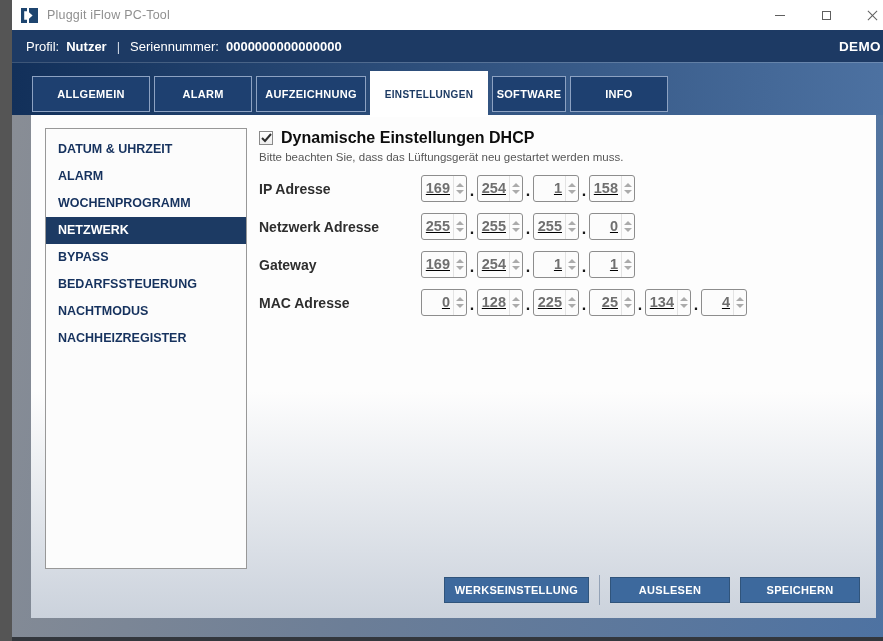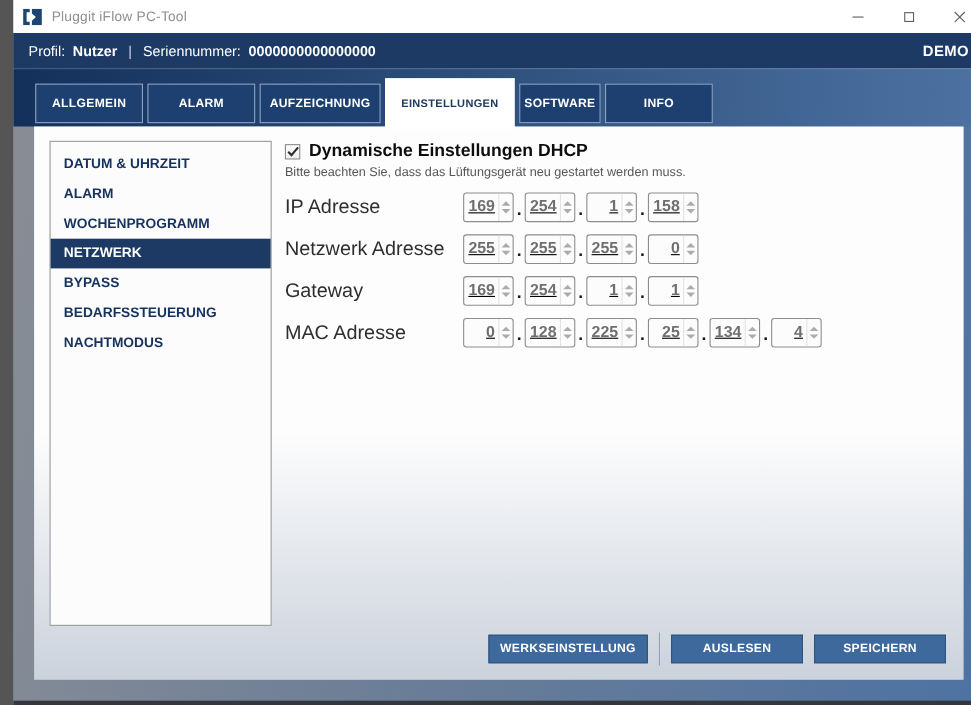--- a/index.html
+++ b/index.html
@@ -40,21 +40,21 @@
   .side-item{height:27px;line-height:27px;padding-left:12px;font-size:12.5px;font-weight:700;color:#16325e;cursor:pointer;white-space:nowrap;}
   .side-item.selected{background:#1c3a63;color:#ffffff;}
   .main{position:absolute;left:228px;top:14px;right:16px;}
   .dhcp-head{display:flex;align-items:center;gap:8px;}
   .checkbox{width:14px;height:14px;border:1px solid #8a8a8a;background:linear-gradient(#ffffff,#eeeeee);
     display:flex;align-items:center;justify-content:center;cursor:pointer;}
   .dhcp-label{font-size:16px;font-weight:700;color:#0d0d0d;}
   .note{font-size:11.5px;color:#565656;margin-top:4px;}
   .fields{margin-top:12px;display:flex;flex-direction:column;gap:11px;}
   .frow{display:flex;align-items:center;height:27px;}
-  .flabel{width:162px;font-size:18px;font-weight:400;color:#2e2e2e;}
+  .flabel{width:162px;font-size:14px;font-weight:700;color:#2e2e2e;}
   .boxes{display:flex;align-items:center;}
   .spin{width:46px;height:27px;border:1px solid #8d8d8d;border-radius:3px;background:#fcfcfc;display:flex;overflow:hidden;text-decoration:underline;}
   .spin .val{flex:1;text-align:right;line-height:25px;font-size:14.5px;font-weight:700;color:#6f6f6f;padding-right:3px;}
   .spin .arr{width:13px;display:flex;flex-direction:column;align-items:center;justify-content:center;gap:3px;border-left:1px solid #e3e3e3;}
   .tri-up{width:0;height:0;border-left:4px solid transparent;border-right:4px solid transparent;border-bottom:4px solid #ababab;}
   .tri-down{width:0;height:0;border-left:4px solid transparent;border-right:4px solid transparent;border-top:4px solid #ababab;}
   .dotsep{width:10px;text-align:center;font-weight:900;font-size:16px;color:#1a1a1a;align-self:flex-end;line-height:22px;}
   
   .footer{position:absolute;right:16px;bottom:13px;display:flex;align-items:center;}
   .btn{height:26px;background:#3d699d;border:1px solid #30547b;color:#ffffff;font-size:11px;font-weight:700;
@@ -95,39 +95,40 @@
     <span>Profil:</span>
     <span class="bold hgap">Nutzer</span>
     <span class="hsep">|</span>
     <span>Seriennummer:</span>
     <span class="bold hgap">0000000000000000</span>
     <span class="demo">DEMO</span>
   </div>
 
   <div class="tabstrip">
     <div class="tabs">
-      <div class="tab" style="width:98px">ALLGEMEIN</div>
+      <div class="tab" style="width:118px">ALLGEMEIN</div>
       <div class="tab" style="width:98px">ALARM</div>
       <div class="tab" style="width:110px">AUFZEICHNUNG</div>
       <div class="tab active" style="width:118px">EINSTELLUNGEN</div>
       <div class="tab" style="width:74px">SOFTWARE</div>
       <div class="tab" style="width:98px">INFO</div>
     </div>
   </div>
 
   <div class="content">
 
     <div class="sidebar">
       <div class="side-item">DATUM &amp; UHRZEIT</div>
       <div class="side-item">ALARM</div>
       <div class="side-item">WOCHENPROGRAMM</div>
       <div class="side-item selected">NETZWERK</div>
       <div class="side-item">BYPASS</div>
       <div class="side-item">BEDARFSSTEUERUNG</div>
       <div class="side-item">NACHTMODUS</div>
+      <div class="side-item">NACHHEIZREGISTER</div>
     </div>
 
     <div class="main">
       <div class="dhcp-head">
         <span class="checkbox">
           <svg width="11" height="10" viewBox="0 0 11 10">
             <polyline points="1,5 4,8 10,1" fill="none" stroke="#2e2e2e" stroke-width="2"></polyline>
           </svg>
         </span>
         <span class="dhcp-label">Dynamische Einstellungen DHCP</span>

